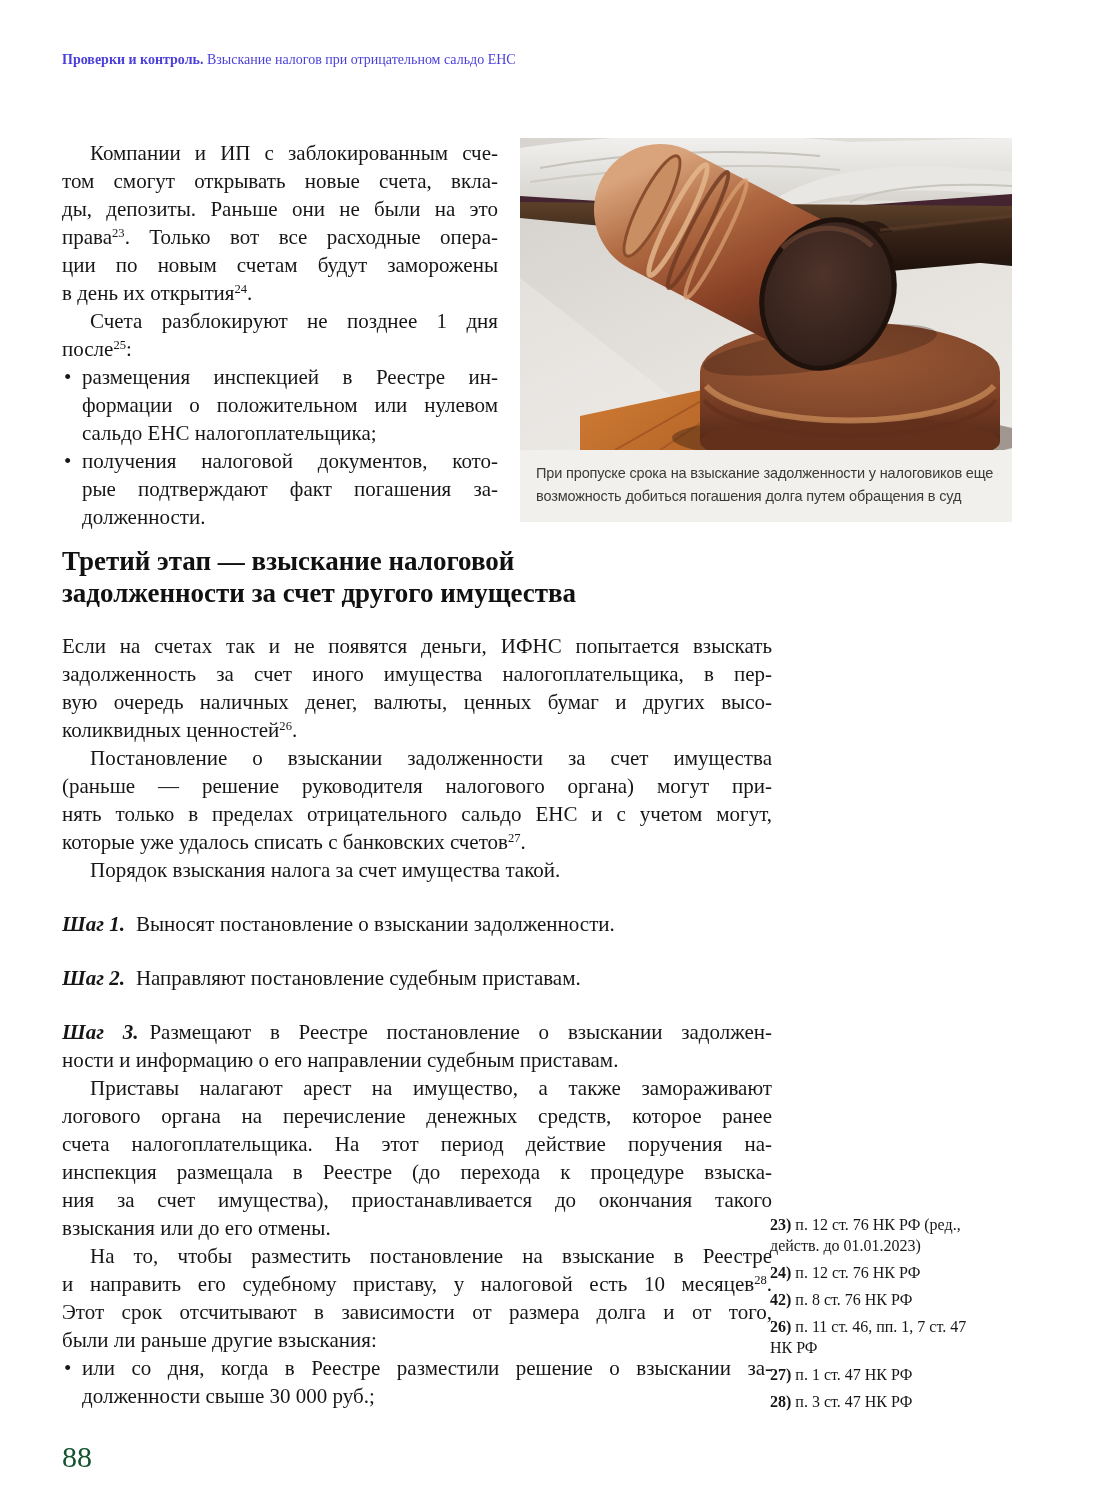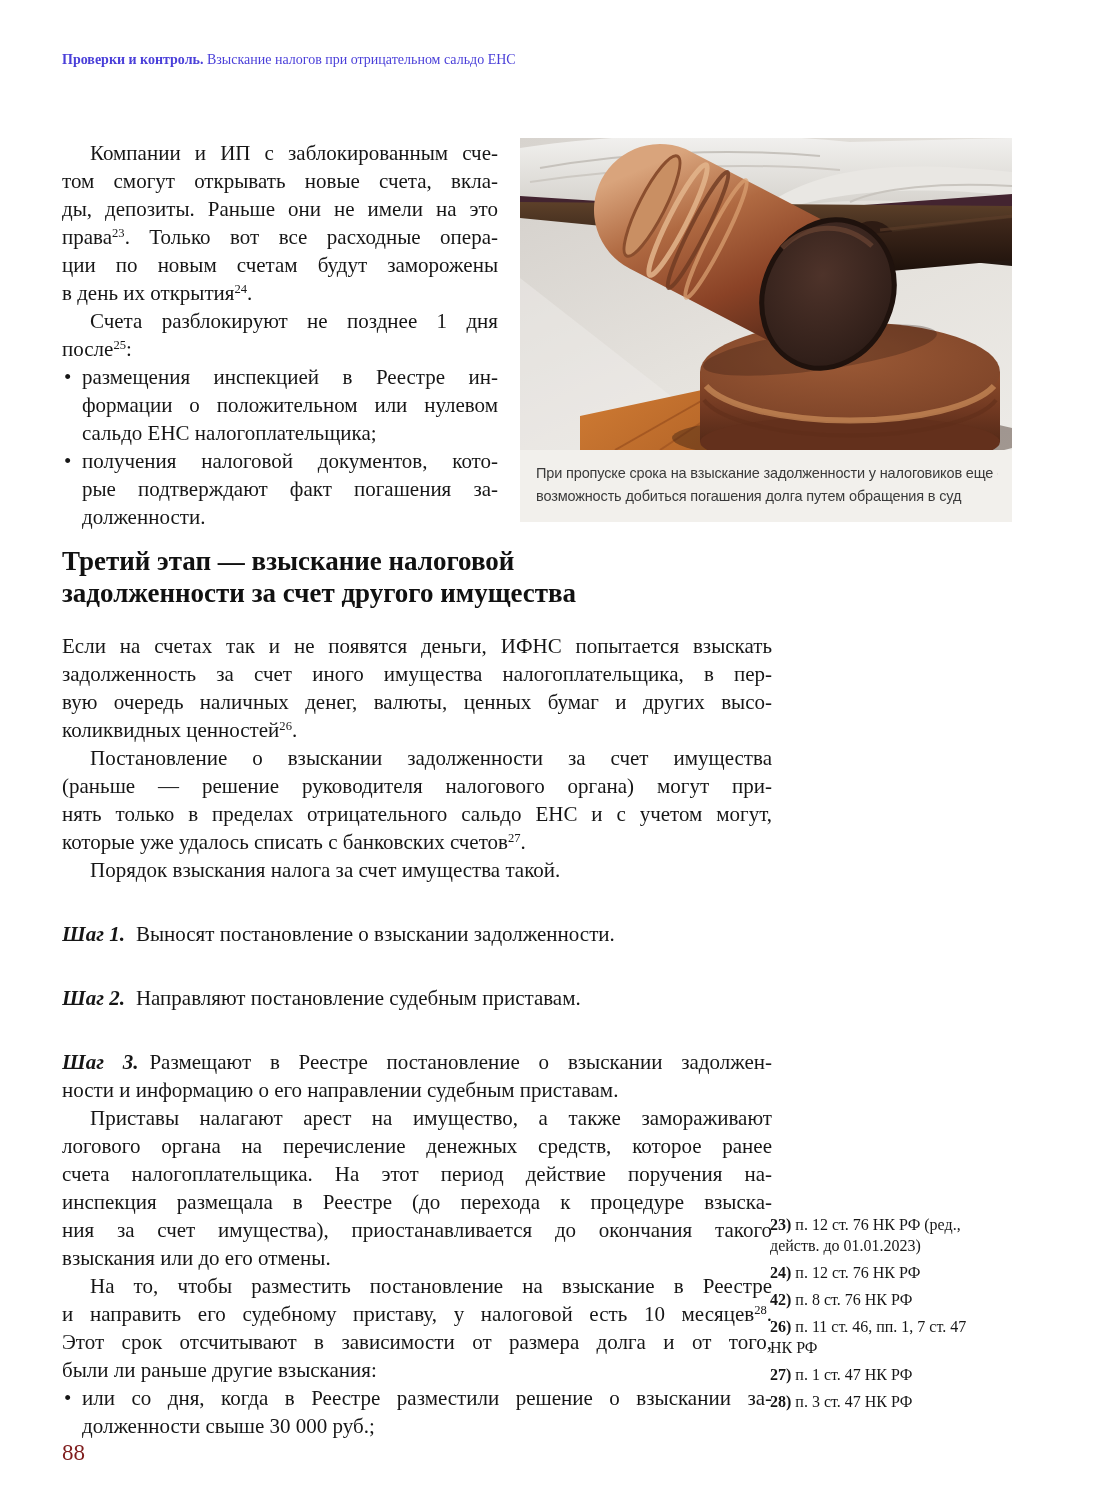--- a/index.html
+++ b/index.html
@@ -33,44 +33,44 @@
     background:var(--caption-bg,#f2f0ec);padding:12px 14px 14px 16px;
     font-family:"Liberation Sans","DejaVu Sans",sans-serif;color:#3a3a3a;
     font-size:14.5px;letter-spacing:-0.15px;
   }
   .caption .cap-ln{height:23px;line-height:23px;overflow:hidden;white-space:nowrap;}
 
   
   .main{position:absolute;left:62px;top:545px;width:710px;font-size:21px;}
   .heading{font-size:27px;font-weight:bold;line-height:32px;margin-bottom:23px;color:#111;}
   .heading .hline{white-space:nowrap;}
-  .block.step{margin-top:36px;font-family:Liberation Serif, serif;}
+  .block.step{margin-top:26px;font-family:Liberation Serif, serif;}
   .step-label{font-weight:bold;font-style:italic;margin-right:11px;}
 
   
   .footnotes{position:absolute;left:770px;top:1214px;width:262px;font-size:16px;}
   .fn{margin-bottom:6px;line-height:21px;}
   .fn b{font-weight:bold;}
 
-  .pagenum{position:absolute;left:62px;top:1440px;font-size:23px;color:#7f1d1d;}
+  .pagenum{position:absolute;left:62px;top:1440px;font-size:30px;color:#14532d;}
 </style>
 </head>
 <body>
 
 <div class="page">
 
   <div class="runhead">
     <span class="rh-bold">Проверки и контроль.</span><span class="rh-rest"> Взыскание налогов при отрицательном сальдо ЕНС</span>
   </div>
 
   <div class="intro" id="intro-col">
       <div class="block p">
         <div class="ln ind">Компании и ИП с заблокированным сче-</div>
         <div class="ln">том смогут открывать новые счета, вкла-</div>
-        <div class="ln">ды, депозиты. Раньше они не имели на это</div>
+        <div class="ln">ды, депозиты. Раньше они не были на это</div>
         <div class="ln">права<sup>23</sup>. Только вот все расходные опера-</div>
         <div class="ln">ции по новым счетам будут заморожены</div>
         <div class="ln last">в день их открытия<sup>24</sup>.</div>
       </div>
       <div class="block p">
         <div class="ln ind">Счета разблокируют не позднее 1 дня</div>
         <div class="ln last">после<sup>25</sup>:</div>
       </div>
       <div class="block bullet">
         <span class="marker">•</span>

